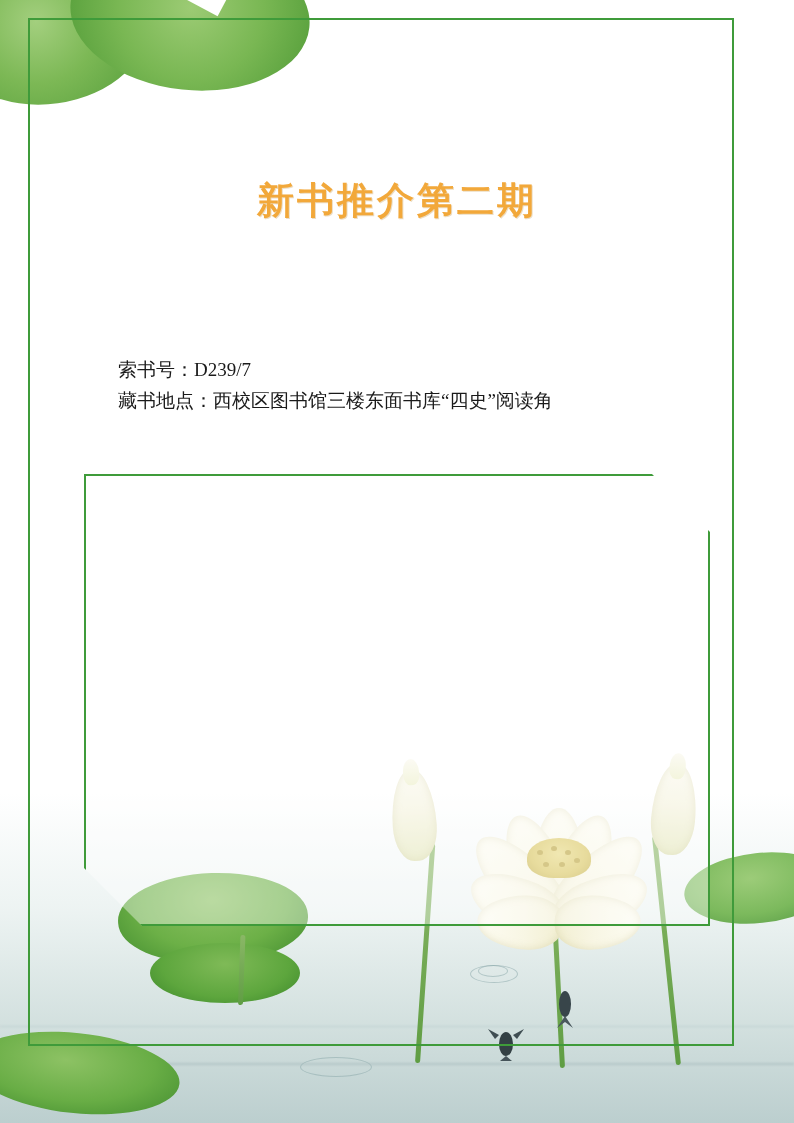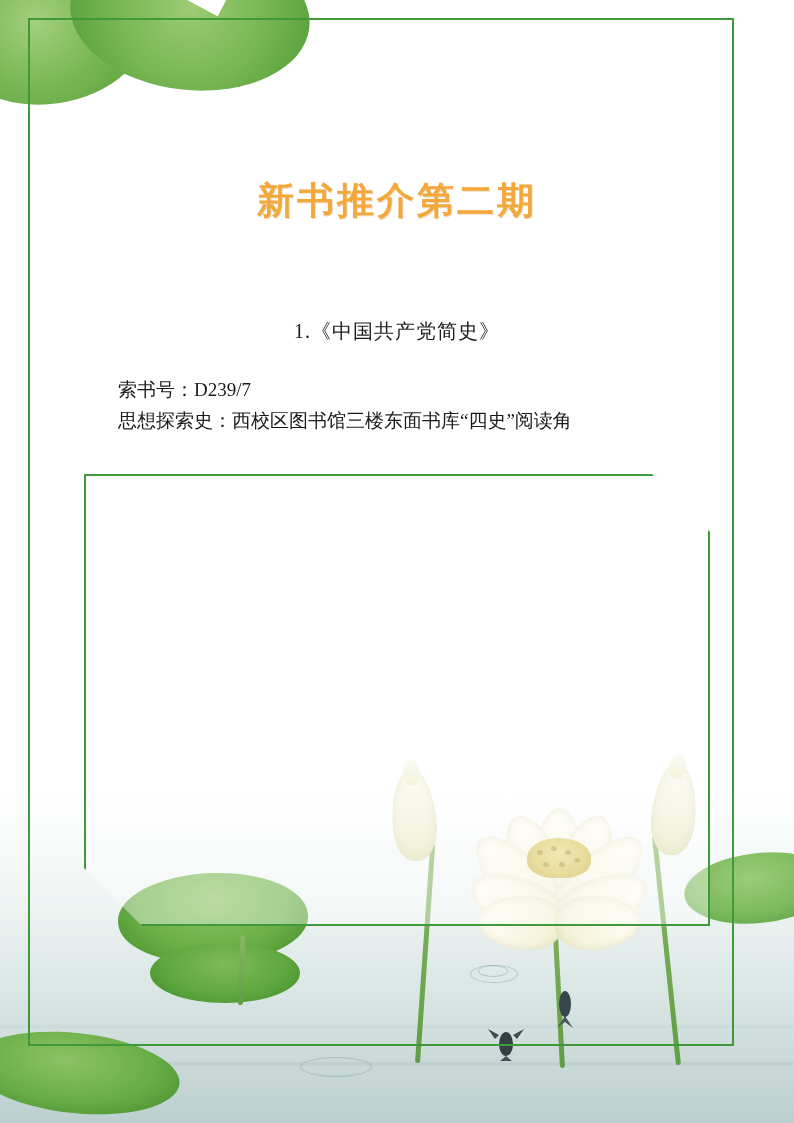--- a/index.html
+++ b/index.html
@@ -223,21 +223,21 @@
     width: 794px;
     text-align: center;
     font-size: 20px;
     color: #1a1a1a;
     letter-spacing: 1px;
   }
 
   .meta {
     position: absolute;
     left: 118px;
-    top: 374px;
+    top: 354px;
     width: 560px;
     font-size: 19px;
     line-height: 31px;
     color: #1a1a1a;
   }
   .meta div { white-space: pre-wrap; }
 
   
   .note-box {
     position: absolute;
@@ -330,24 +330,23 @@
   <div class="ripple" style="left:470px; bottom:140px; width:46px; height:16px;"></div>
   <div class="ripple" style="left:478px; bottom:146px; width:28px; height:10px;"></div>
   <div class="ripple" style="left:300px; bottom:46px; width:70px; height:18px;"></div>
 
   <div class="frame"></div>
 
   <div class="content">
 
     <div class="doc-title">新书推介第二期</div>
 
-    <div class="book-title">1.《中国共产党简史》</div>
 
     <div class="meta">
       <div>索书号：D239/7</div>
-      <div>思想探索史：西校区图书馆三楼东面书库“四史”阅读角</div>
+      <div>藏书地点：西校区图书馆三楼东面书库“四史”阅读角</div>
     </div>
 
     <div class="note-box"></div>
 
 
   </div>
 </div>
 
 </body></html>

